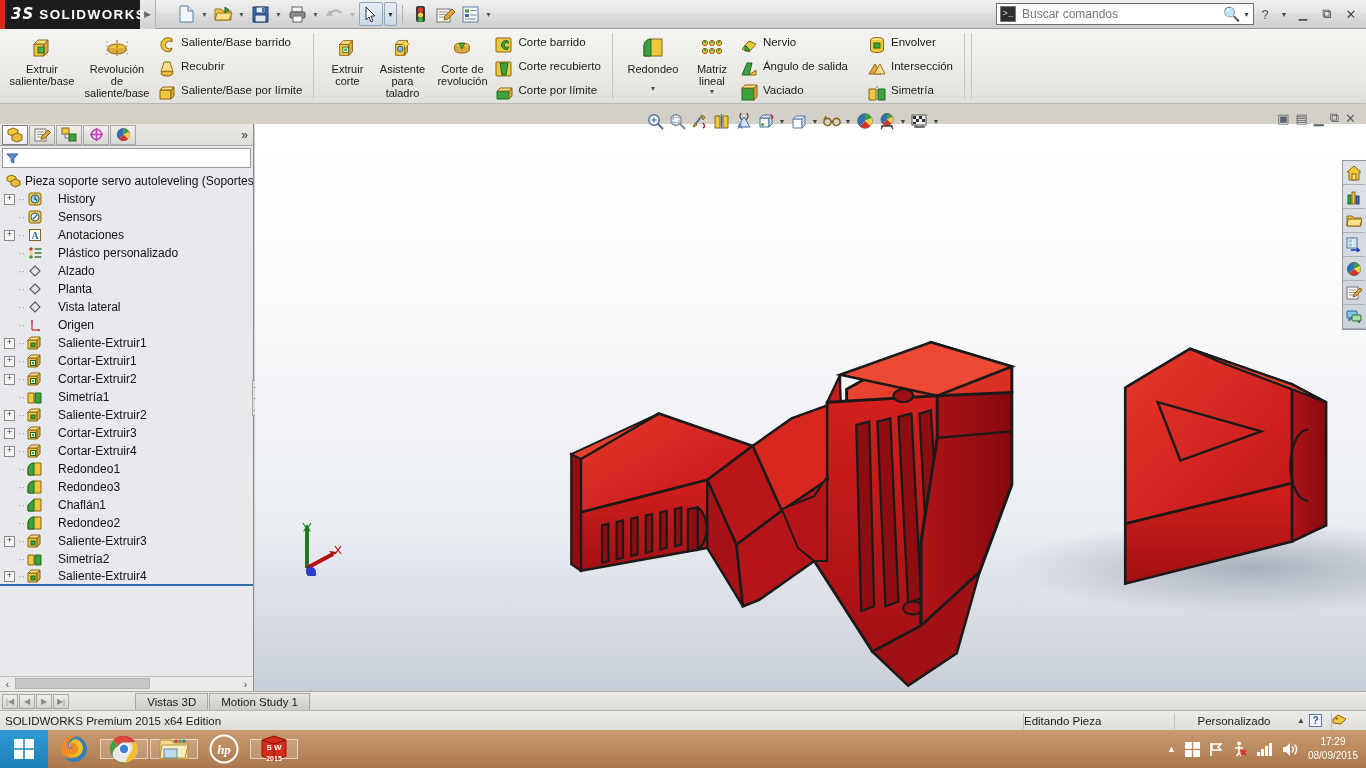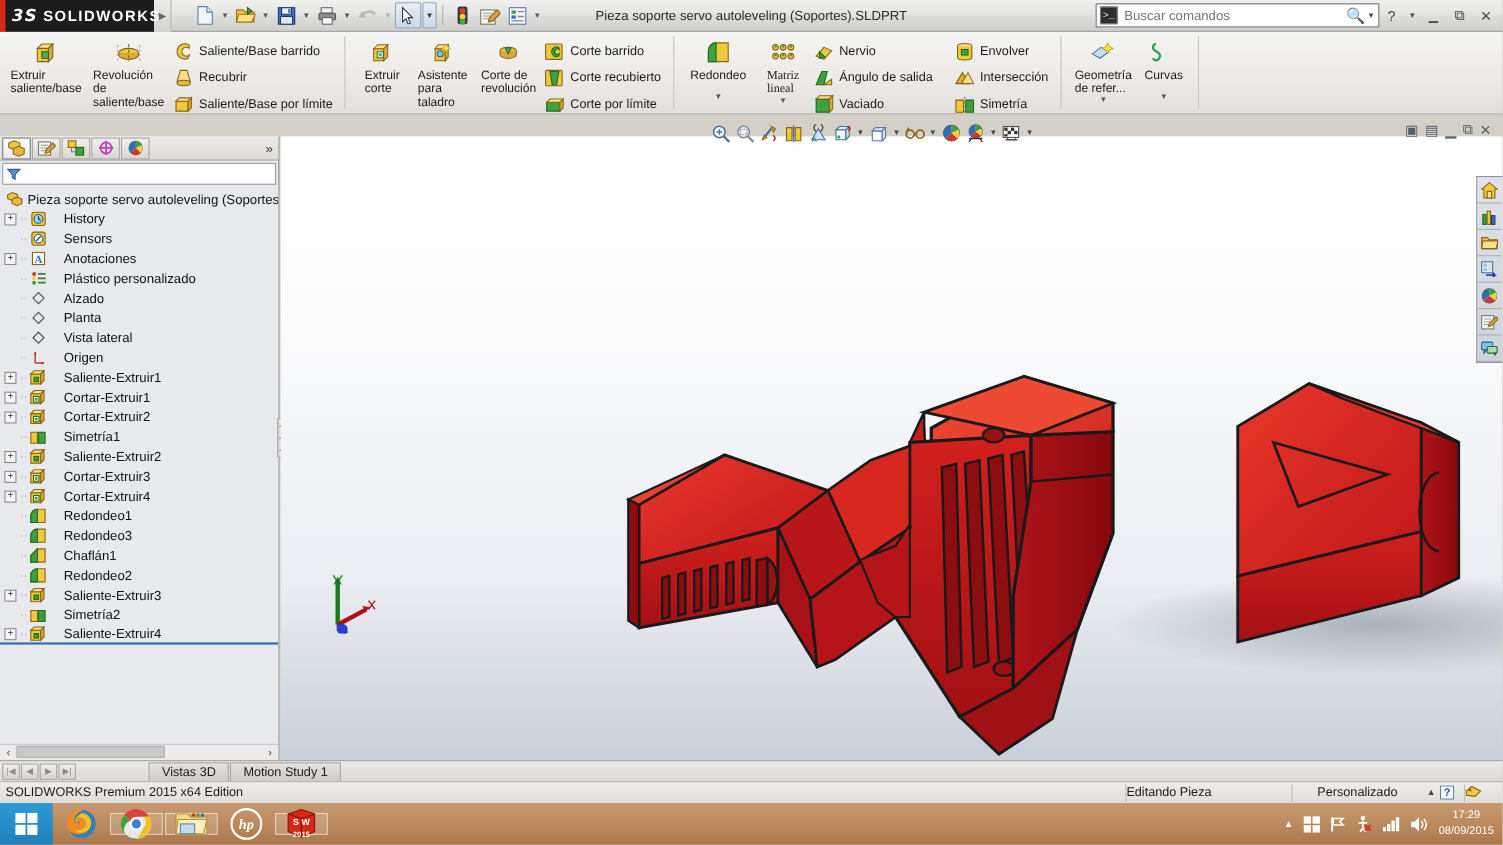--- a/index.html
+++ b/index.html
@@ -79,24 +79,24 @@
     border-bottom: 1px solid #b9b7b3;
     display: flex; align-items: stretch; padding-left: 2px;
   }
   .rgroup { display: flex; align-items: flex-start; height: 75px; padding: 2px 4px 0 4px; }
   .rsep { width: 1px; background: #c6c4c0; margin: 4px 3px; height: 66px; }
   .rbig {
     width: 72px; display: flex; flex-direction: column; align-items: center;
     padding-top: 4px; cursor: default;
   }
   .rbig .ic { height: 26px; display:flex; align-items: center; justify-content: center; }
-  .rbig .lbl { font-size: 11px; color: #1a1a1a; line-height: 12px; margin-top: 2px; }
+  .rbig .lbl { font-size: 11px; color: #1a1a1a; text-align: center; line-height: 12px; margin-top: 2px; }
   .rbig .dcaret { font-size: 7px; color: #555; margin-top: 1px; }
   .rcol { display: flex; flex-direction: column; padding-top: 5px; gap: 2px; }
-  .rsmall { display: flex; align-items: center; gap: 5px; height: 22px; padding: 0 4px 0 2px; }
+  .rsmall { display: flex; gap: 5px; height: 22px; padding: 0 4px 0 2px; }
   .rsmall .lbl { font-size: 11.5px; color: #1a1a1a; white-space: nowrap; }
 
   
   .tabstrip {
     position: absolute; top: 104px; left: 0; width: 1366px; height: 20px;
     background: #e9e7e3; display: flex; align-items: flex-end;
     border-bottom: 1px solid #a9a7a3;
   }
   .tab {
     height: 19px; padding: 0 9px; display: flex; align-items: center;
@@ -321,21 +321,20 @@
         <svg width="17" height="17" viewBox="0 0 17 17">
             <rect x="1" y="1" width="15" height="15" fill="#f8f8f8" stroke="#5a7ba5"></rect>
             <rect x="3" y="3.5" width="4" height="3" fill="#3fa03f"></rect>
             <rect x="3" y="8" width="4" height="3" fill="#3f6fb5"></rect>
             <path d="M8.5 4.5h6M8.5 9h6M3 13h11" stroke="#7a8899" stroke-width="1.2"></path>
           </svg>
       </div>
       <div class="qat-caret">▼</div>
     </div>
 
-    <div class="doc-title">Pieza soporte servo autoleveling (Soportes).SLDPRT</div>
 
     <div class="searchbox">
       <div class="cmdicon">&gt;_</div>
       <input placeholder="Buscar comandos" style="">
       <span class="mag">🔍</span>
       <span style="font-size:7px;color:#444;">▼</span>
     </div>
 
     <div class="win-ctrl">
       <div>?</div>
@@ -475,21 +474,21 @@
       <div class="rbig" style="width:66px;">
         <div class="ic">
           <svg width="24" height="22" viewBox="0 0 24 22">
               <path d="M3 19V9a7 7 0 017-7h11v17z" fill="#f0c83c" stroke="#8a6416"></path>
               <path d="M3 19V9a7 7 0 017-7v17z" fill="#3fa03f" stroke="#1d6b1d"></path>
             </svg>
         </div>
         <div class="lbl">Redondeo</div>
         <div class="dcaret" style="margin-top:10px;">▼</div>
       </div>
-      <div class="rbig" style="width:52px;font-family:Liberation Serif, serif;">
+      <div class="rbig" style="width:52px;">
         <div class="ic">
           <svg width="24" height="20" viewBox="0 0 24 20">
             <g fill="#f0c83c" stroke="#8a6416">
               <circle cx="5" cy="5" r="2.6"></circle>
                 <circle cx="12" cy="5" r="2.6"></circle>
                 <circle cx="19" cy="5" r="2.6"></circle>
               <circle cx="5" cy="13" r="2.6"></circle>
                 <circle cx="12" cy="13" r="2.6"></circle>
                 <circle cx="19" cy="13" r="2.6"></circle>
             </g>
@@ -563,41 +562,20 @@
                 <path d="M10 5h7v11h-7z" fill="#3fa03f" stroke="#1d6b1d"></path>
                 <path d="M9 2v15" stroke="#777" stroke-dasharray="2,2"></path>
               </svg>
           </span>
           <span class="lbl">Simetría</span>
         </div>
       </div>
     </div>
     <div class="rsep"></div>
 
-    <div class="rgroup">
-      <div class="rbig" style="width:62px;">
-        <div class="ic">
-          <svg width="24" height="22" viewBox="0 0 24 22">
-              <path d="M2 12l8-6 7 4-8 6z" fill="#bfe2f5" stroke="#4d7fa5"></path>
-              <path d="M16 2l1.6 3.4L21 7l-3.4 1.6L16 12l-1.6-3.4L11 7l3.4-1.6z" fill="#f7e04a" stroke="#b09010" stroke-width=".7"></path>
-            </svg>
-        </div>
-        <div class="lbl">Geometría<br>de refer...</div>
-        <div class="dcaret">▼</div>
-      </div>
-      <div class="rbig" style="width:48px;">
-        <div class="ic">
-          <svg width="24" height="22" viewBox="0 0 24 22">
-              <path d="M5 3c-3 0-4 4-1 6s6 3 4 7c-1.4 2.8-5 2-6 0" stroke="#2c9b52" stroke-width="2" fill="none"></path>
-            </svg>
-        </div>
-        <div class="lbl">Curvas</div>
-        <div class="dcaret" style="margin-top:10px;">▼</div>
-      </div>
-    </div>
     <div class="rsep"></div>
 
   </div>
 
 
   <div class="leftpanel">
     <div class="fm-tabs">
       <div class="fm-tab active">
         <svg width="18" height="16" viewBox="0 0 18 16">
             <path d="M2 3l5-2 5 2v4l-5 2-5-2z" fill="#f0c83c" stroke="#8a6416"></path>

